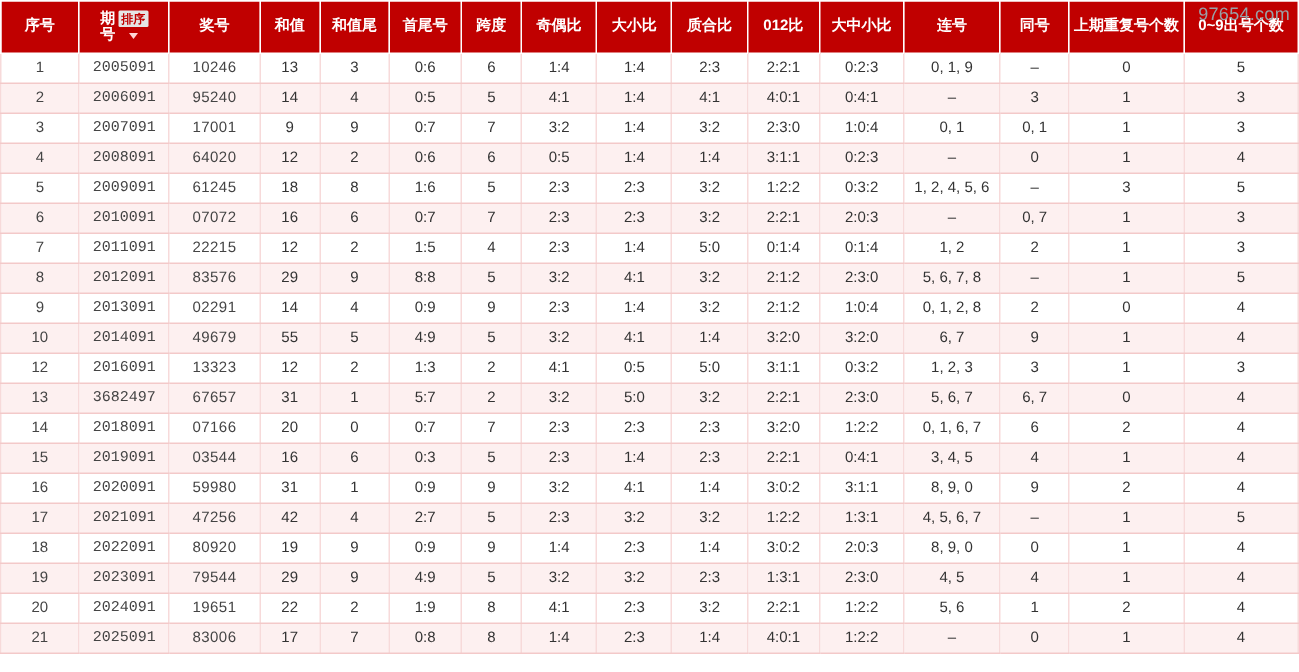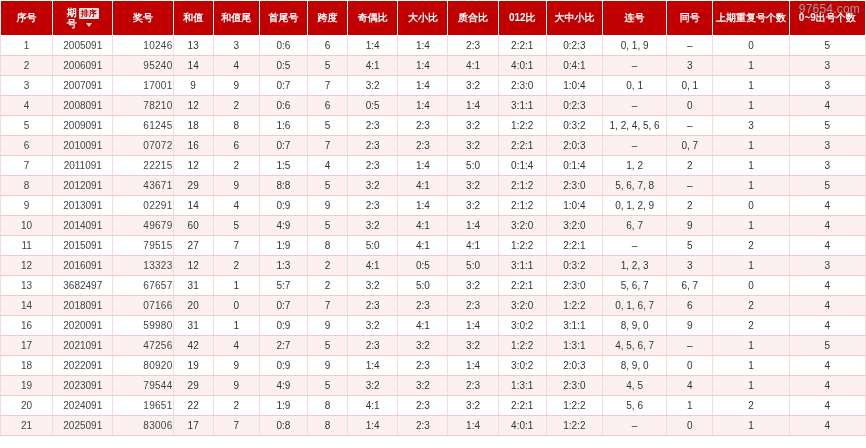--- a/index.html
+++ b/index.html
@@ -63,25 +63,25 @@
     background: #fdf0f0;
   }
   tbody td:first-child {
     border-left: 1px solid #f7dada;
   }
   tbody td.idx {
     color: #444444;
   }
   tbody td.period {
     color: #444444;
+    font-family: Liberation Mono, monospace;
   }
   tbody td.num {
     color: #444444;
     letter-spacing: 0.3px;
-    text-align: right;
   }
   .sort-wrap {
     display: inline-flex;
     align-items: center;
     justify-content: center;
     gap: 2px;
   }
   .sort-badge {
     background: #e5e5e5;
     color: #c00000;
@@ -210,21 +210,21 @@
         <td>2:3:0</td>
         <td>1:0:4</td>
         <td>0, 1</td>
         <td>0, 1</td>
         <td>1</td>
         <td>3</td>
       </tr>
       <tr>
         <td class="idx">4</td>
         <td class="period">2008091</td>
-        <td class="num">78210</td>
+        <td class="num">64020</td>
         <td>12</td>
         <td>2</td>
         <td>0:6</td>
         <td>6</td>
         <td>0:5</td>
         <td>1:4</td>
         <td>1:4</td>
         <td>3:1:1</td>
         <td>0:2:3</td>
         <td>–</td>
@@ -282,21 +282,21 @@
         <td>0:1:4</td>
         <td>0:1:4</td>
         <td>1, 2</td>
         <td>2</td>
         <td>1</td>
         <td>3</td>
       </tr>
       <tr>
         <td class="idx">8</td>
         <td class="period">2012091</td>
-        <td class="num">43671</td>
+        <td class="num">83576</td>
         <td>29</td>
         <td>9</td>
         <td>8:8</td>
         <td>5</td>
         <td>3:2</td>
         <td>4:1</td>
         <td>3:2</td>
         <td>2:1:2</td>
         <td>2:3:0</td>
         <td>5, 6, 7, 8</td>
@@ -310,59 +310,41 @@
         <td class="num">02291</td>
         <td>14</td>
         <td>4</td>
         <td>0:9</td>
         <td>9</td>
         <td>2:3</td>
         <td>1:4</td>
         <td>3:2</td>
         <td>2:1:2</td>
         <td>1:0:4</td>
-        <td>0, 1, 2, 9</td>
+        <td>0, 1, 2, 8</td>
         <td>2</td>
         <td>0</td>
         <td>4</td>
       </tr>
       <tr>
         <td class="idx">10</td>
         <td class="period">2014091</td>
         <td class="num">49679</td>
-        <td>60</td>
+        <td>55</td>
         <td>5</td>
         <td>4:9</td>
         <td>5</td>
         <td>3:2</td>
         <td>4:1</td>
         <td>1:4</td>
         <td>3:2:0</td>
         <td>3:2:0</td>
         <td>6, 7</td>
         <td>9</td>
         <td>1</td>
-        <td>4</td>
-      </tr>
-      <tr>
-        <td class="idx">11</td>
-        <td class="period">2015091</td>
-        <td class="num">79515</td>
-        <td>27</td>
-        <td>7</td>
-        <td>1:9</td>
-        <td>8</td>
-        <td>5:0</td>
-        <td>4:1</td>
-        <td>4:1</td>
-        <td>1:2:2</td>
-        <td>2:2:1</td>
-        <td>–</td>
-        <td>5</td>
-        <td>2</td>
         <td>4</td>
       </tr>
       <tr>
         <td class="idx">12</td>
         <td class="period">2016091</td>
         <td class="num">13323</td>
         <td>12</td>
         <td>2</td>
         <td>1:3</td>
         <td>2</td>
@@ -403,20 +385,38 @@
         <td>0:7</td>
         <td>7</td>
         <td>2:3</td>
         <td>2:3</td>
         <td>2:3</td>
         <td>3:2:0</td>
         <td>1:2:2</td>
         <td>0, 1, 6, 7</td>
         <td>6</td>
         <td>2</td>
+        <td>4</td>
+      </tr>
+      <tr>
+        <td class="idx">15</td>
+        <td class="period">2019091</td>
+        <td class="num">03544</td>
+        <td>16</td>
+        <td>6</td>
+        <td>0:3</td>
+        <td>5</td>
+        <td>2:3</td>
+        <td>1:4</td>
+        <td>2:3</td>
+        <td>2:2:1</td>
+        <td>0:4:1</td>
+        <td>3, 4, 5</td>
+        <td>4</td>
+        <td>1</td>
         <td>4</td>
       </tr>
       <tr>
         <td class="idx">16</td>
         <td class="period">2020091</td>
         <td class="num">59980</td>
         <td>31</td>
         <td>1</td>
         <td>0:9</td>
         <td>9</td>

